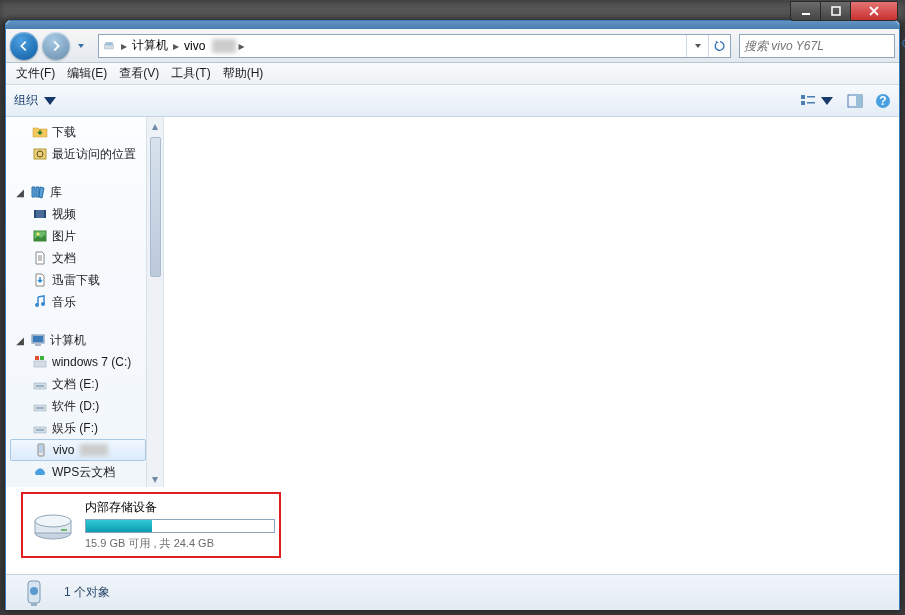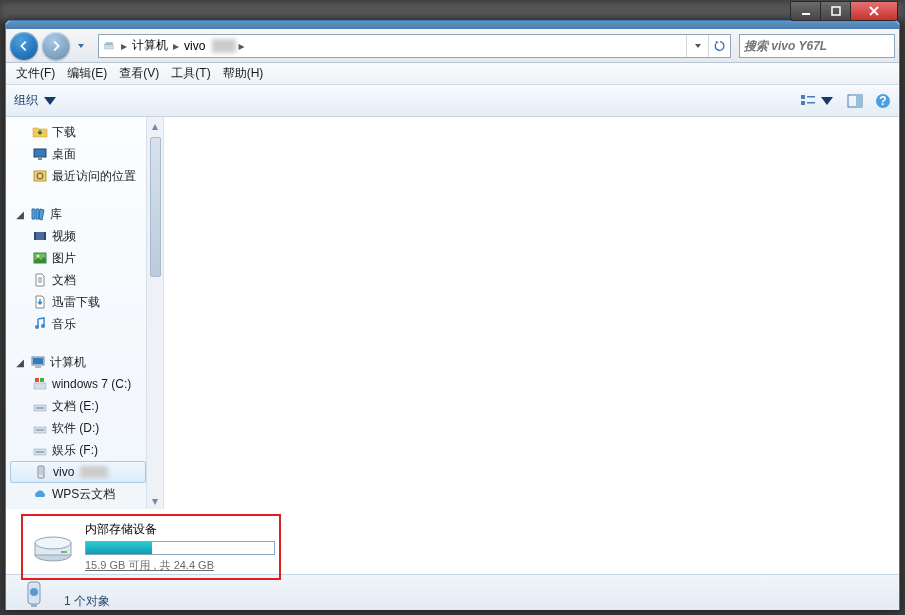--- a/index.html
+++ b/index.html
@@ -26,21 +26,21 @@
 
 .addressbar { flex:1; height:24px; border:1px solid #8fa5bb; background:#fff; display:flex; align-items:center; margin-left:6px; position:relative; }
 .addressbar .icon { width:20px; display:flex; align-items:center; justify-content:center; padding:0 4px; }
 .addressbar .sep { color:#555; padding:0 2px; }
 .addressbar .seg { padding: 0 3px; color:#000; }
 .addressbar .blurred { background:#ccc; color:transparent; filter:blur(2px); padding:0 12px; margin-left:4px; height:14px; }
 .addressbar .right { margin-left:auto; display:flex; }
 .addressbar .ab-btn { width:22px; height:22px; border-left:1px solid #cfd9e3; display:flex; align-items:center; justify-content:center; }
 
 .searchbox { width:156px; height:24px; border:1px solid #8fa5bb; background:#fff; display:flex; align-items:center; margin-left:4px; padding:0 4px; }
-.searchbox input { border:none; outline:none; flex:1; color:#15803d; font-style:italic; background:transparent;font-weight:bold; }
+.searchbox input { border:none; outline:none; flex:1; color:#15803d; font-style:italic; background:transparent; }
 .searchbox .sicon { width:16px; height:16px; color:#3a6ea5; }
 
 .menubar { height:22px; background:linear-gradient(#f8fafc,#eef2f6); border-bottom:1px solid #d0dbe6; display:flex; align-items:flex-start; padding:0 4px; }
 .menubar .mi { padding:2px 6px; color:#1a1a1a; }
 
 .toolbar { height:32px; background:linear-gradient(#f7fafd,#e4edf6); border-bottom:1px solid #c7d4e2; display:flex; align-items:center; padding:0 8px; }
 .toolbar .org { color:#153a6b; display:flex; align-items:flex-end; gap:4px; }
 .toolbar .tb-right { margin-left:auto; display:flex; align-items:center; gap:12px; }
 .toolbar .tb-btn { display:flex; align-items:center; gap:3px; }
 .toolbar svg { width:16px; height:16px; }
@@ -60,23 +60,23 @@
 .tree .spacer { height:16px; }
 .node .blurred2 { background:#ccc; filter:blur(2px); width:28px; height:12px; margin-left:2px; }
 
 .content { flex:1; background:#fff; padding:10px; position:relative; }
 .devbox { position:absolute; left:15px; top:5px; width:260px; height:66px; border:2px solid #e02020; padding:6px 8px; display:flex; gap:10px; align-items:center; }
 .devbox .drv { width:44px; height:44px; display:flex; align-items:center; justify-content:center; }
 .devbox .info { flex:1; }
 .devbox .title { color:#000; margin-bottom:3px; }
 .devbox .bar { width:190px; height:14px; border:1px solid #8aa6bf; background:#fff; position:relative; margin-bottom:3px; }
 .devbox .bar .fill { position:absolute; left:0; top:0; bottom:0; width:35%; background:linear-gradient(#2fc9d6,#0a9db0); }
-.devbox .sub { color:#6b6b6b; font-size:11px;text-decoration:underline; }
-
-.statusbar { height:36px; background:linear-gradient(#f0f5fa,#e3ebf3); border-top:1px solid #c7d4e2; display:flex; align-items:flex-end; padding:0 12px; gap:14px; }
+.devbox .sub { color:#6b6b6b; font-size:11px; }
+
+.statusbar { height:36px; background:linear-gradient(#f0f5fa,#e3ebf3); border-top:1px solid #c7d4e2; display:flex; align-items:center; padding:0 12px; gap:14px; }
 .statusbar .sicon2 { width:32px; height:32px; }
 .statusbar .stext { color:#2c4a6b; }
 
 .ico-folder { fill:#f5c85f; stroke:#c99a2a; stroke-width:.5; }
 .ico-drive { fill:#d5dde5; stroke:#8fa5bb; stroke-width:.5; }
 </style>
 </head>
 <body>
 
 <div class="bg">
@@ -208,29 +208,20 @@
               <svg width="16" height="16" viewBox="0 0 16 16">
                 <path class="ico-folder" d="M1 4 L6 4 L7 5 L15 5 L15 13 L1 13 Z"></path>
                 <path d="M8 6 L8 10 M6 8 L8 10 L10 8" stroke="#2a7a2a" stroke-width="1.5" fill="none"></path>
               </svg>
             </span>
           <span>下载</span>
         </div>
         <div class="node lvl1">
           <span class="ticon">
               <svg width="16" height="16" viewBox="0 0 16 16">
-                <rect x="2" y="3" width="12" height="8" fill="#3a7ab8" stroke="#1a4a78"></rect>
-                <rect x="6" y="12" width="4" height="2" fill="#888"></rect>
-              </svg>
-            </span>
-          <span>桌面</span>
-        </div>
-        <div class="node lvl1">
-          <span class="ticon">
-              <svg width="16" height="16" viewBox="0 0 16 16">
                 <rect x="2" y="3" width="12" height="10" fill="#e8d078" stroke="#b89838"></rect>
                 <circle cx="8" cy="8" r="3" fill="none" stroke="#6a4a1a"></circle>
               </svg>
             </span>
           <span>最近访问的位置</span>
         </div>
         <div class="spacer"></div>
         <div class="node">
           <span class="expander">◢</span>
           <span class="ticon">

